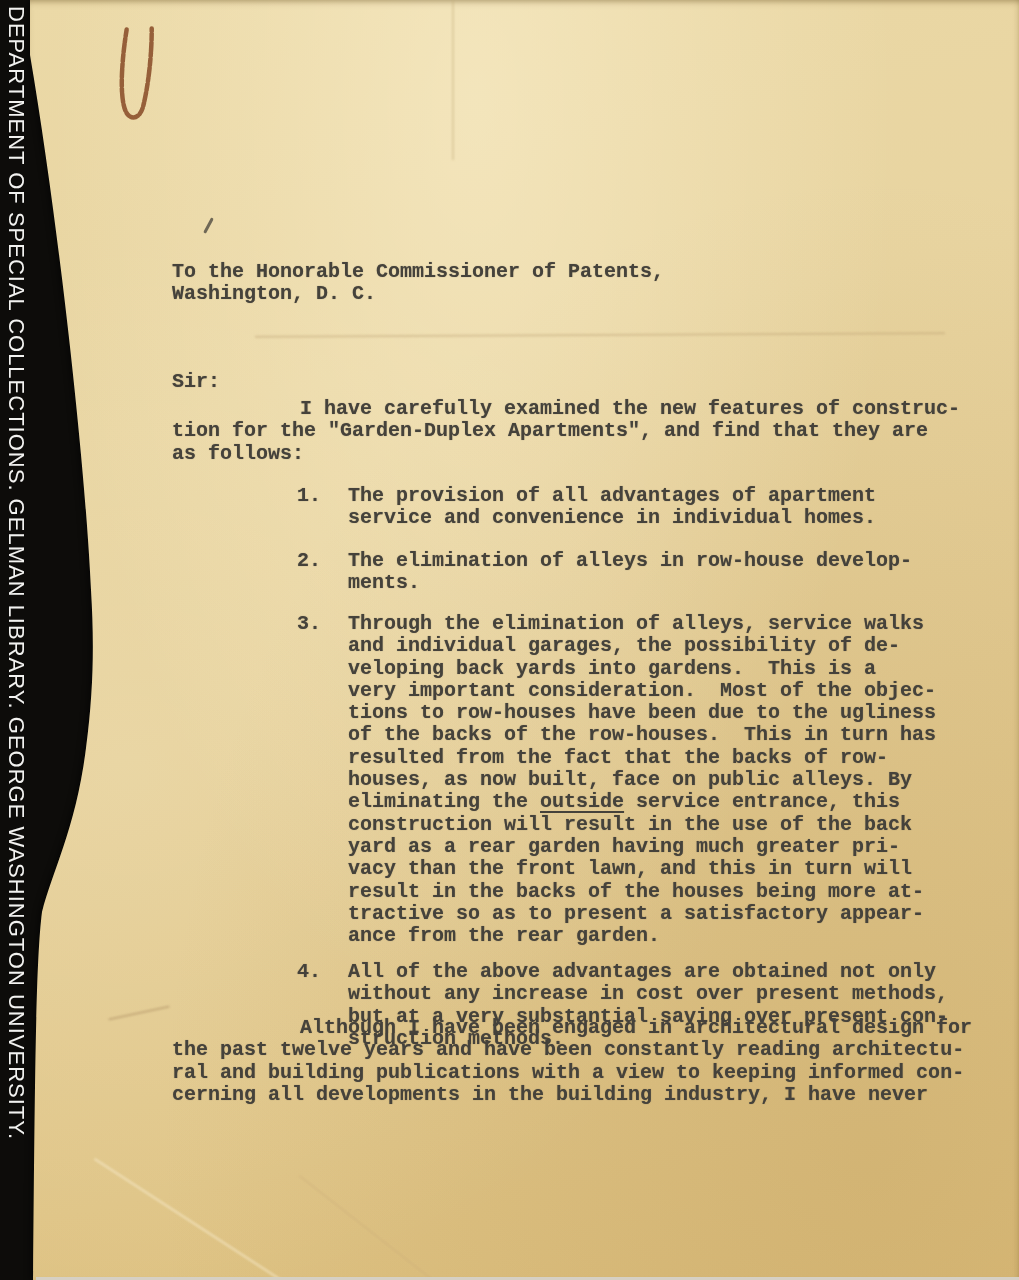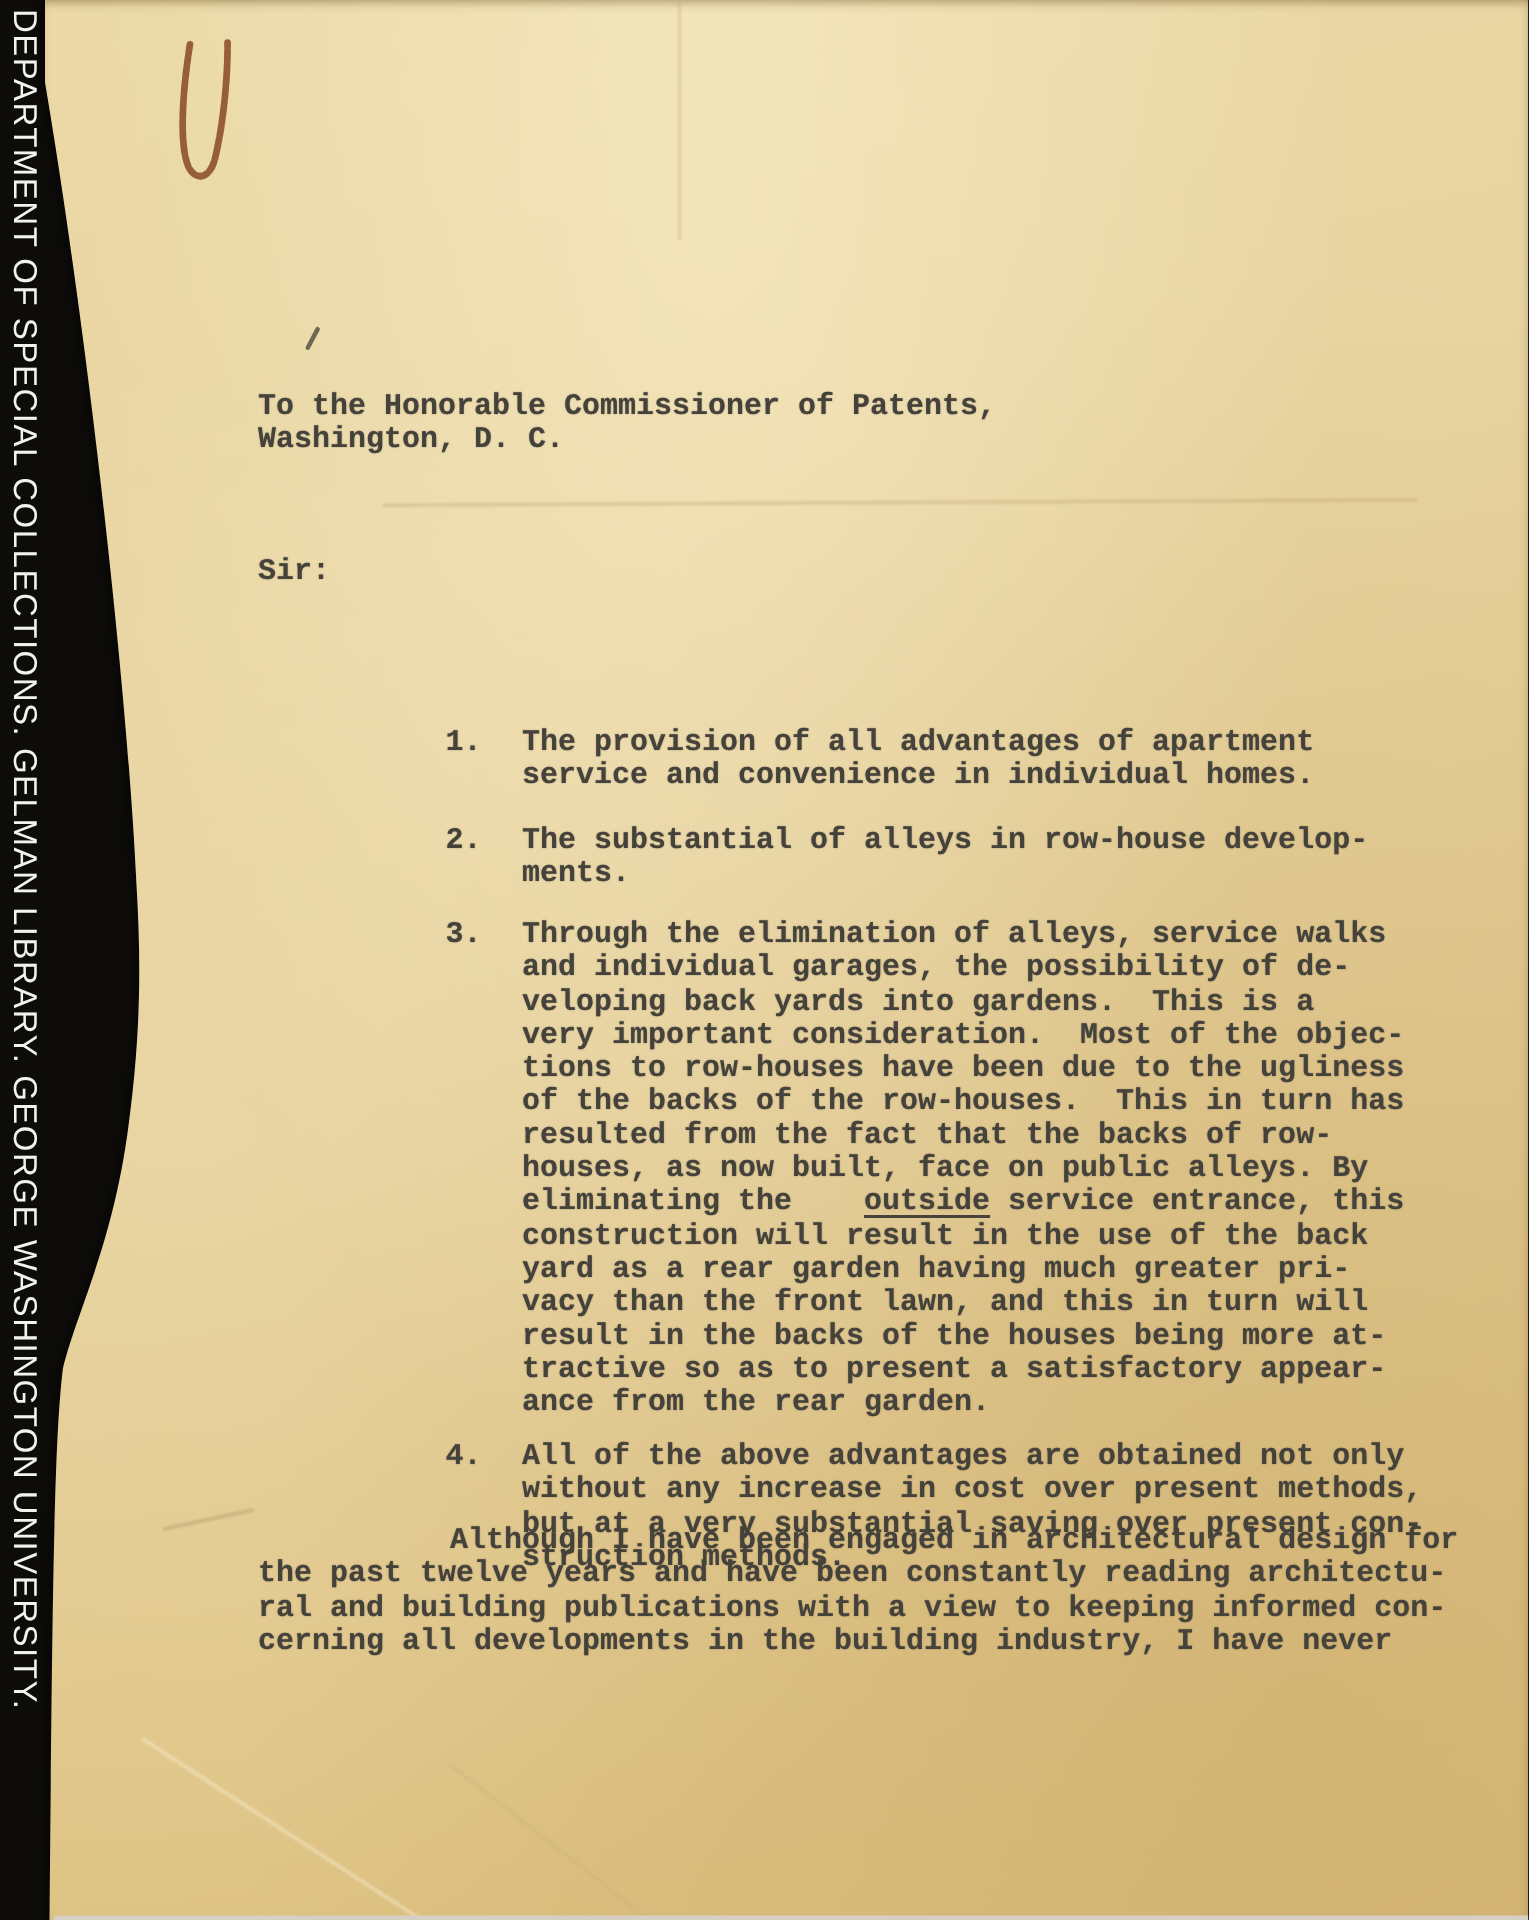--- a/index.html
+++ b/index.html
@@ -48,21 +48,21 @@
     font:bold 20px/22.3px "Liberation Mono","DejaVu Sans Mono",monospace;
     color:#45423b; text-shadow:0 0 1px rgba(69,66,59,0.55);
   }
   .address   { left:172px; top:261px; }
   .saluting  { left:172px; top:371px; }
   .para-open { left:172px; top:398px; text-indent:128px; }
   .para-close{ left:172px; top:1017px; text-indent:128px; }
   .list-item { left:297px; display:flex; align-items:flex-start; }
   .li-1 { top:485px; } .li-2 { top:550px; } .li-3 { top:613px; } .li-4 { top:961px; }
   .item-number { flex:0 0 51px; }
-  .underline-word { text-decoration:underline; text-decoration-thickness:2px; text-underline-offset:4px;margin-left:36px; }
+  .underline-word { text-decoration:underline; text-decoration-thickness:2px; text-underline-offset:4px; }
 </style>
 </head>
 <body>
 
 <div class="screen">
 
   <div class="sidebar-text">DEPARTMENT OF SPECIAL COLLECTIONS. GELMAN LIBRARY. GEORGE WASHINGTON UNIVERSITY.</div>
 
   <div class="paper-wrap">
     <div class="paper"></div>
@@ -82,30 +82,33 @@
 
   <div class="bottom-edge"></div>
 
   <div class="content">
 
     <div class="tw address"><span>To the Honorable Commissioner of Patents,</span>
 <span>Washington, D. C.</span></div>
 
     <div class="tw saluting">Sir:</div>
 
+    <div class="tw para-open">I have carefully examined the new features of construc-
+tion for the "Garden-Duplex Apartments", and find that they are
+as follows:</div>
 
     <div class="tw list-item li-1">
       <span class="item-number">1.</span>
       <span class="item-text">The provision of all advantages of apartment
 service and convenience in individual homes.</span>
     </div>
 
     <div class="tw list-item li-2">
       <span class="item-number">2.</span>
-      <span class="item-text">The substantial of alleys in row-house develop-
+      <span class="item-text">The elimination of alleys in row-house develop-
 ments.</span>
     </div>
 
     <div class="tw list-item li-3">
       <span class="item-number">3.</span>
       <span class="item-text"><span>Through the elimination of alleys, service walks
 and individual garages, the possibility of de-
 veloping back yards into gardens.  This is a
 very important consideration.  Most of the objec-
 tions to row-houses have been due to the ugliness

